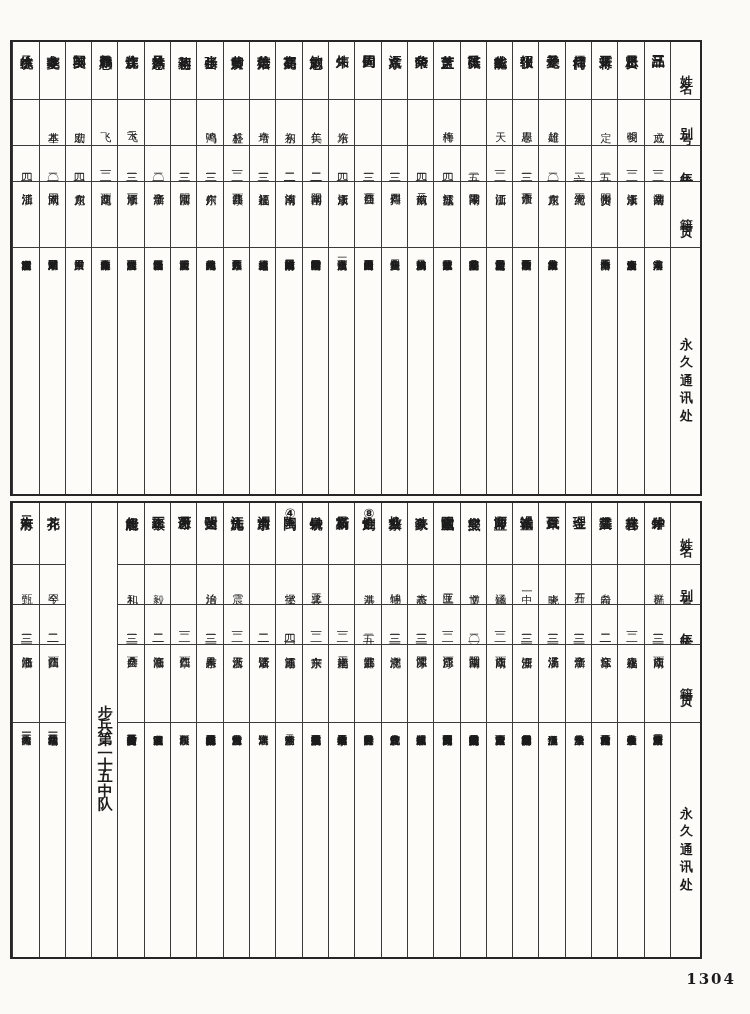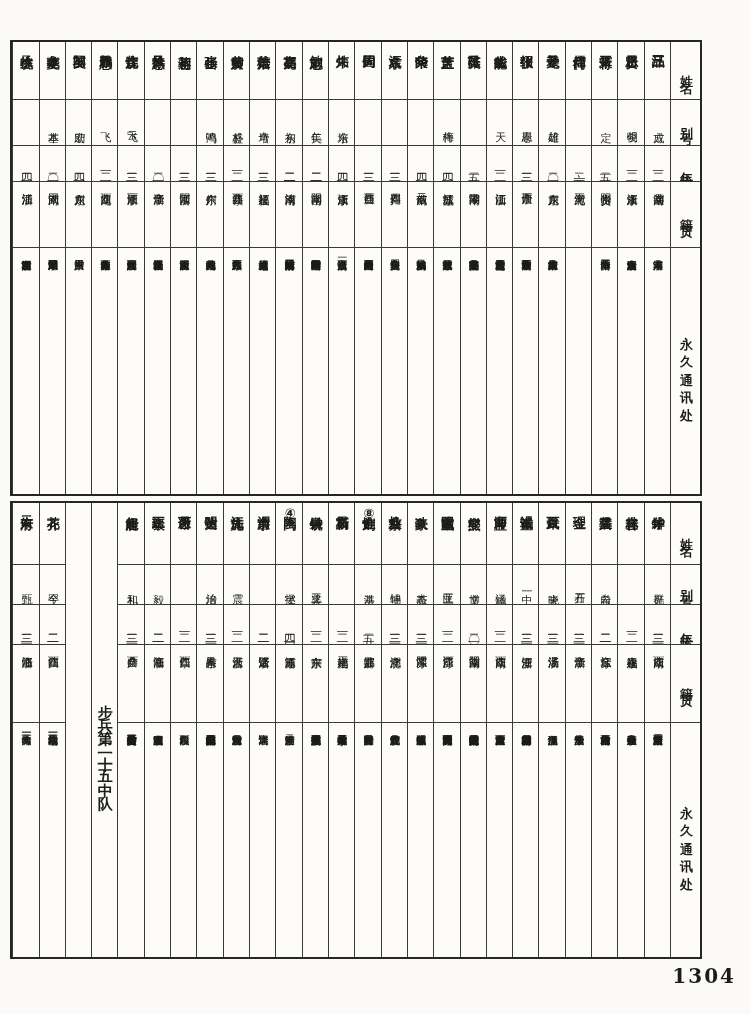--- a/index.html
+++ b/index.html
@@ -36,21 +36,21 @@
   .t-addr{font-size:10px;line-height:1.25;}
   .hcol .cell{align-items:center;padding:0;}
   .t-head{font-size:13px;font-weight:700;letter-spacing:6px;}
   .t-head-tall{font-size:13px;font-weight:700;letter-spacing:18px;}
   .unit-col,.blank-col{border-left:1px solid #3a3a3a;}
   .unit-col{justify-content:center;align-items:center;display:flex;}
   .unit-text{
     writing-mode:vertical-rl;text-orientation:upright;
     font-size:15px;font-weight:700;letter-spacing:13px;margin-top:30px;
   }
-  .page-num{position:absolute;right:14px;bottom:26px;font-size:20px;letter-spacing:2px;font-weight:600;}
+  .page-num{position:absolute;right:14px;bottom:26px;font-size:15px;letter-spacing:2px;font-weight:600;}
 </style>
 </head>
 <body>
 
 <div class="page">
   <div class="tables">
 
     <div class="rtable" id="table-top">
       <div class="col hcol">
         <div class="cell c-name">

